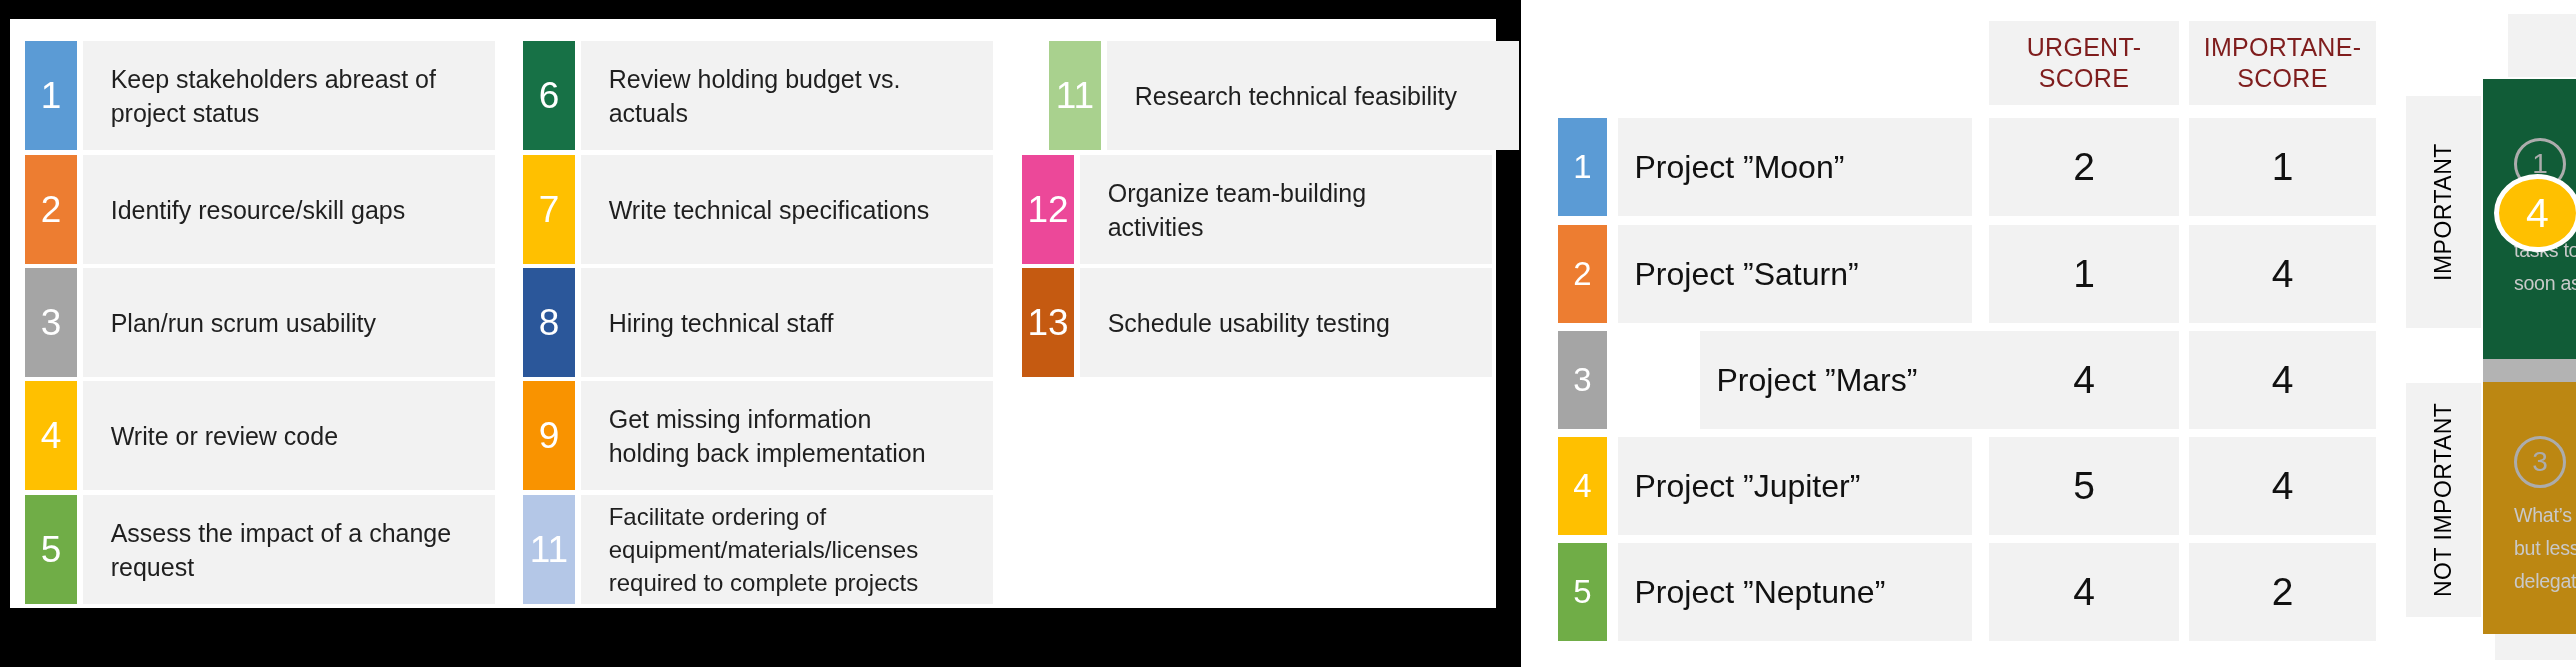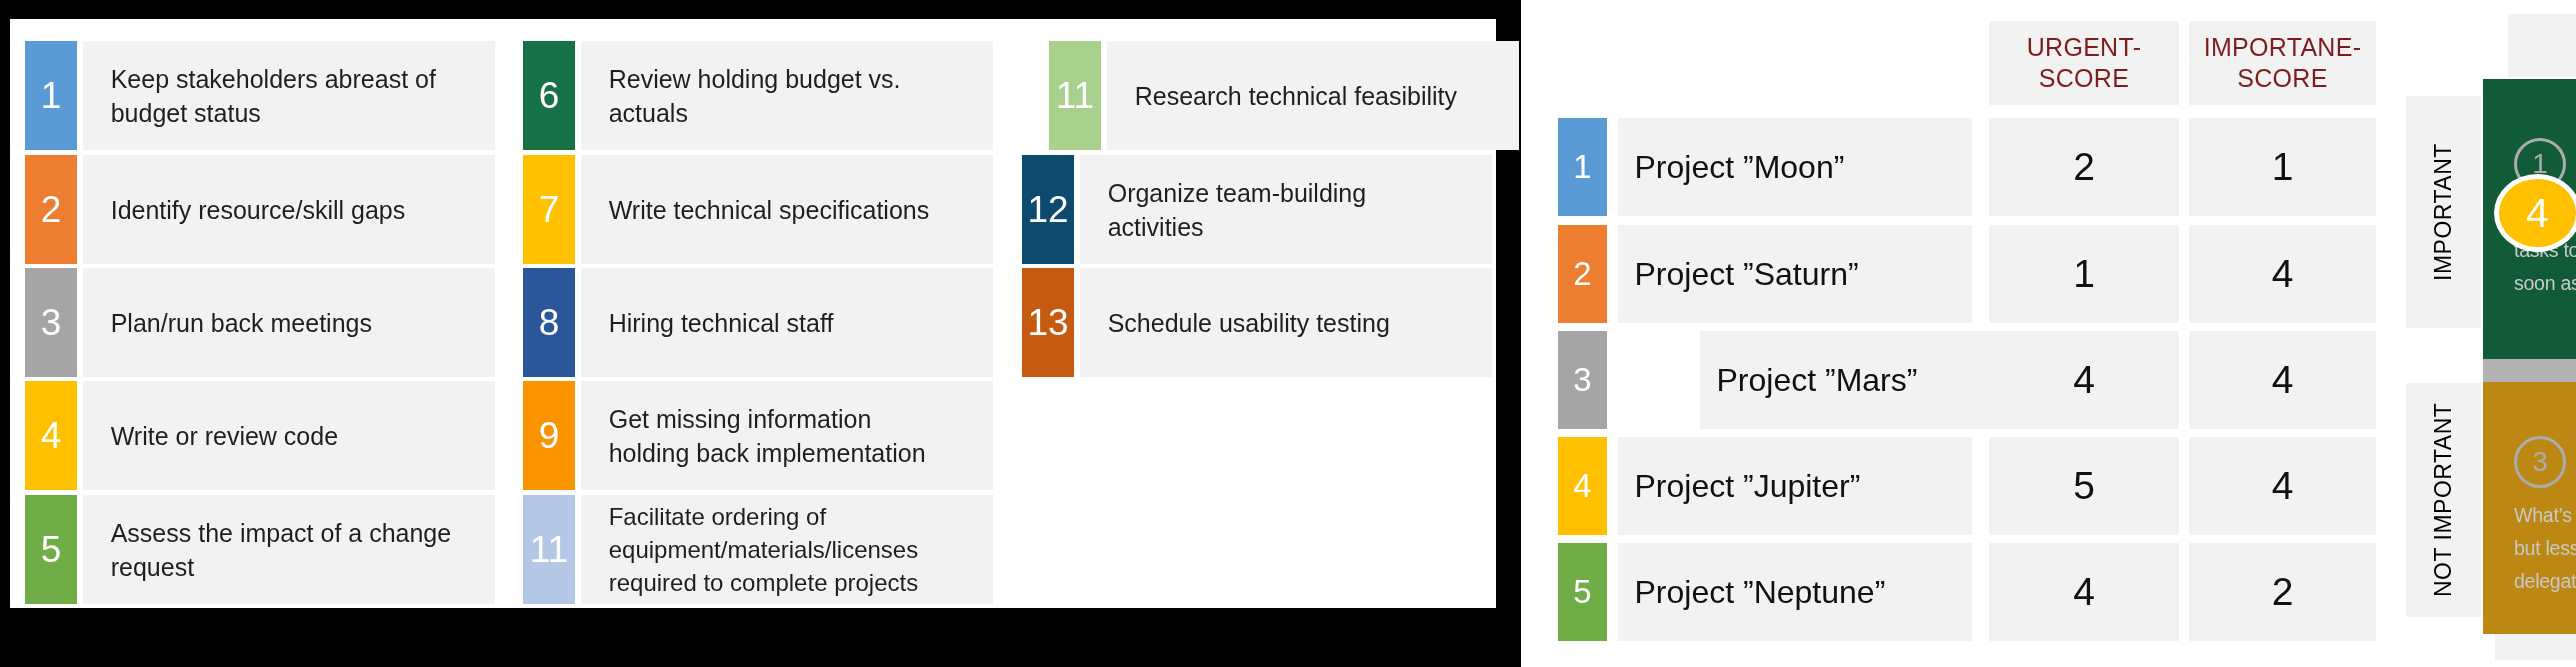--- a/index.html
+++ b/index.html
@@ -48,29 +48,29 @@
 
 <div class="screen">
 
   <div class="task-frame">
     <div class="task-inner"></div>
   </div>
 
   <div class="task-item" style="left:25px;top:41px;">
     <div class="task-badge" style="background-color: rgb(91, 155, 213);">1</div>
     <div class="task-text">Keep stakeholders abreast of
-budget status</div>
+project status</div>
   </div>
   <div class="task-item" style="left:25px;top:155px;">
     <div class="task-badge" style="background-color: rgb(237, 125, 49);">2</div>
     <div class="task-text">Identify resource/skill gaps</div>
   </div>
   <div class="task-item" style="left:25px;top:268px;">
     <div class="task-badge" style="background-color: rgb(165, 165, 165);">3</div>
-    <div class="task-text">Plan/run back meetings</div>
+    <div class="task-text">Plan/run scrum usability</div>
   </div>
   <div class="task-item" style="left:25px;top:381px;">
     <div class="task-badge" style="background-color: rgb(255, 192, 0);">4</div>
     <div class="task-text">Write or review code</div>
   </div>
   <div class="task-item" style="left:25px;top:495px;">
     <div class="task-badge" style="background-color: rgb(112, 173, 71);">5</div>
     <div class="task-text">Assess the impact of a change
 request</div>
   </div>
@@ -98,21 +98,21 @@
     <div class="task-text" style="font-size:24px;line-height:33px;">Facilitate ordering of
 equipment/materials/licenses
 required to complete projects</div>
   </div>
 
   <div class="task-item" style="left:1022px;top:41px;">
     <div class="task-badge" style="background-color: rgb(169, 209, 142); margin-left: 27px;">11</div>
     <div class="task-text">Research technical feasibility</div>
   </div>
   <div class="task-item" style="left:1022px;top:155px;">
-    <div class="task-badge" style="background-color: #0c4a6e;">12</div>
+    <div class="task-badge" style="background-color: #ec4899;">12</div>
     <div class="task-text">Organize team-building
 activities</div>
   </div>
   <div class="task-item" style="left:1022px;top:268px;">
     <div class="task-badge" style="background-color: rgb(197, 90, 17);">13</div>
     <div class="task-text">Schedule usability testing</div>
   </div>
 
   <div class="cell thead" style="left:1989px;top:21px;width:190px;height:84px;">URGENT-
 SCORE</div>

